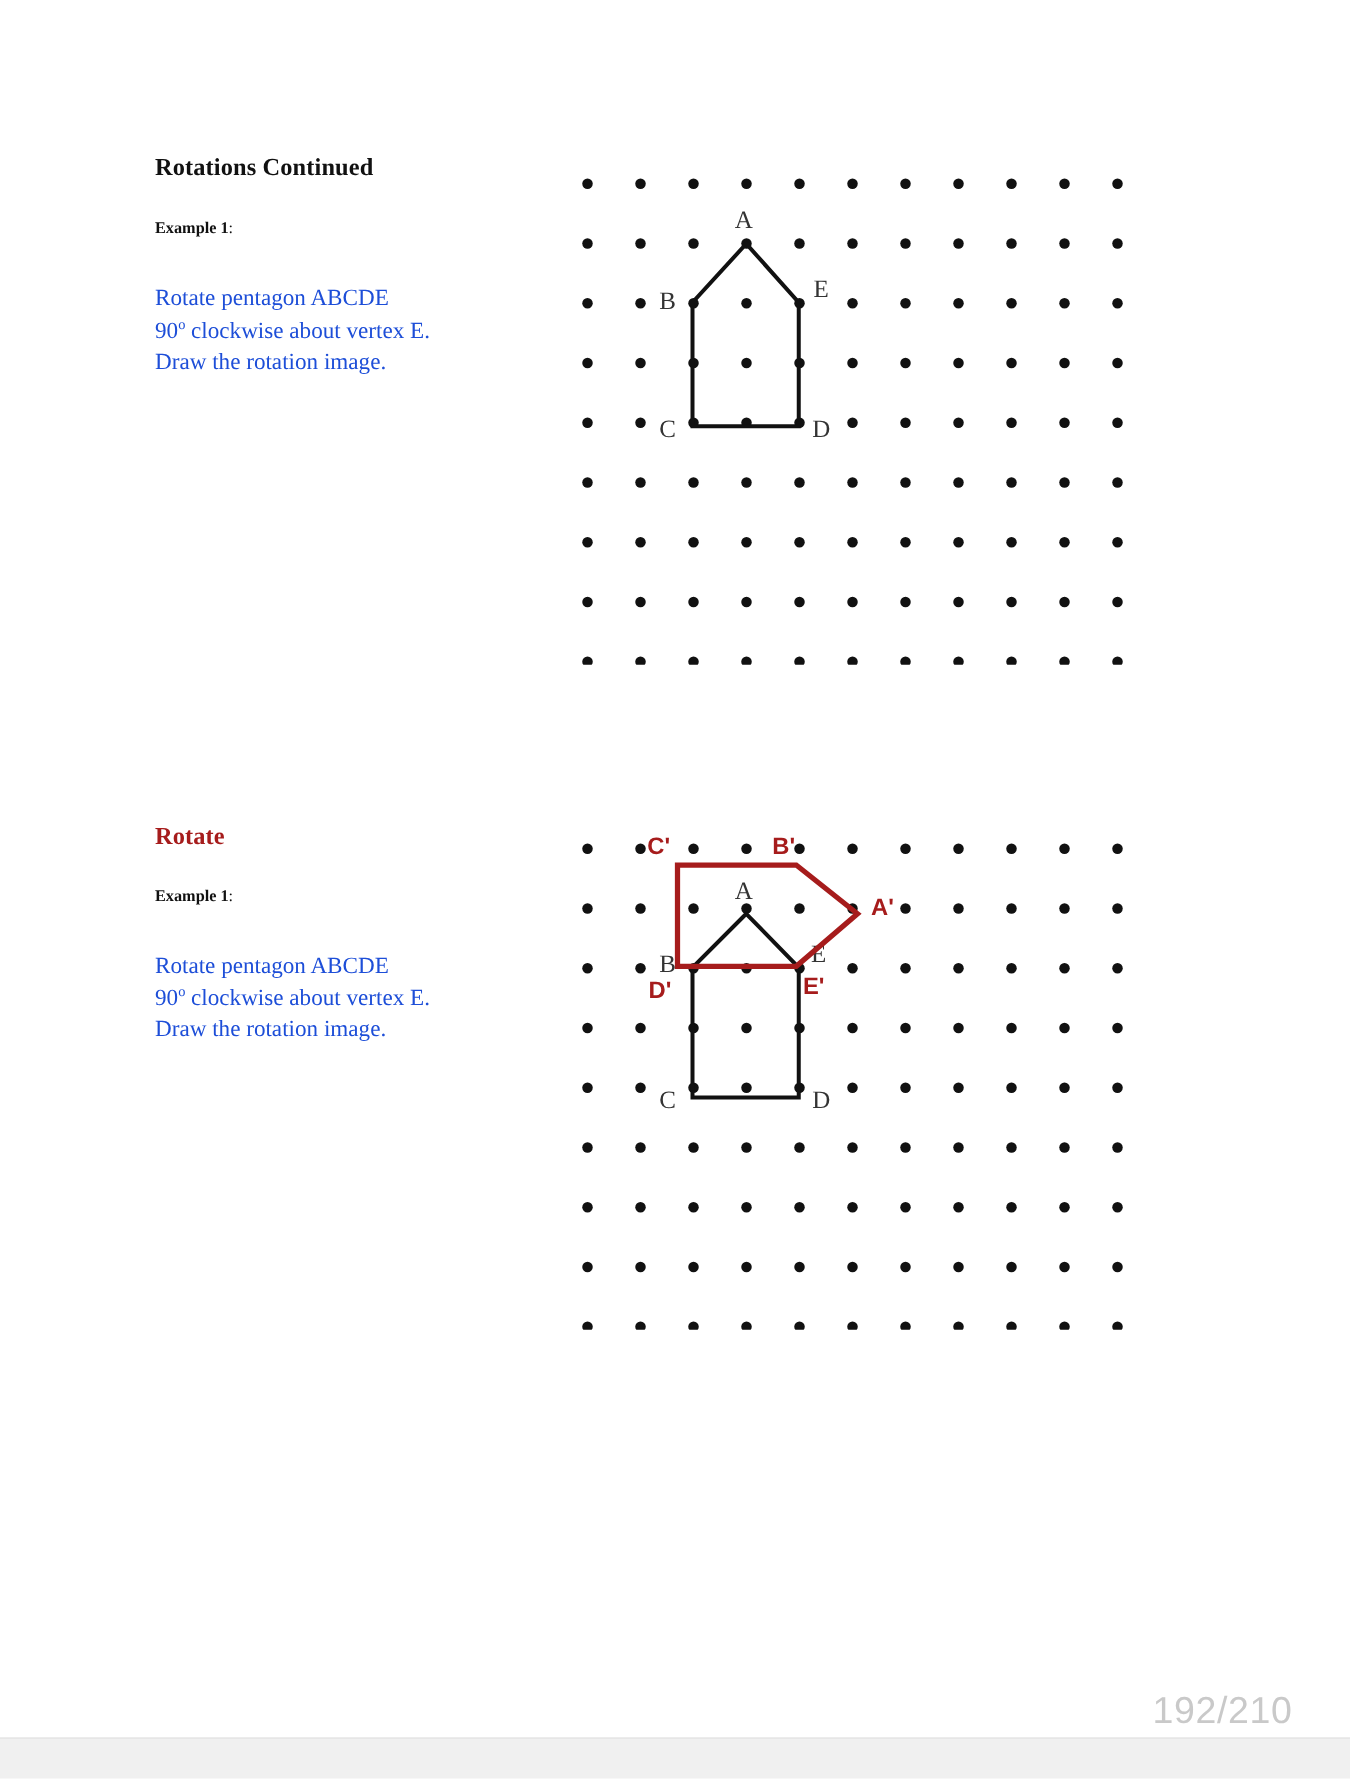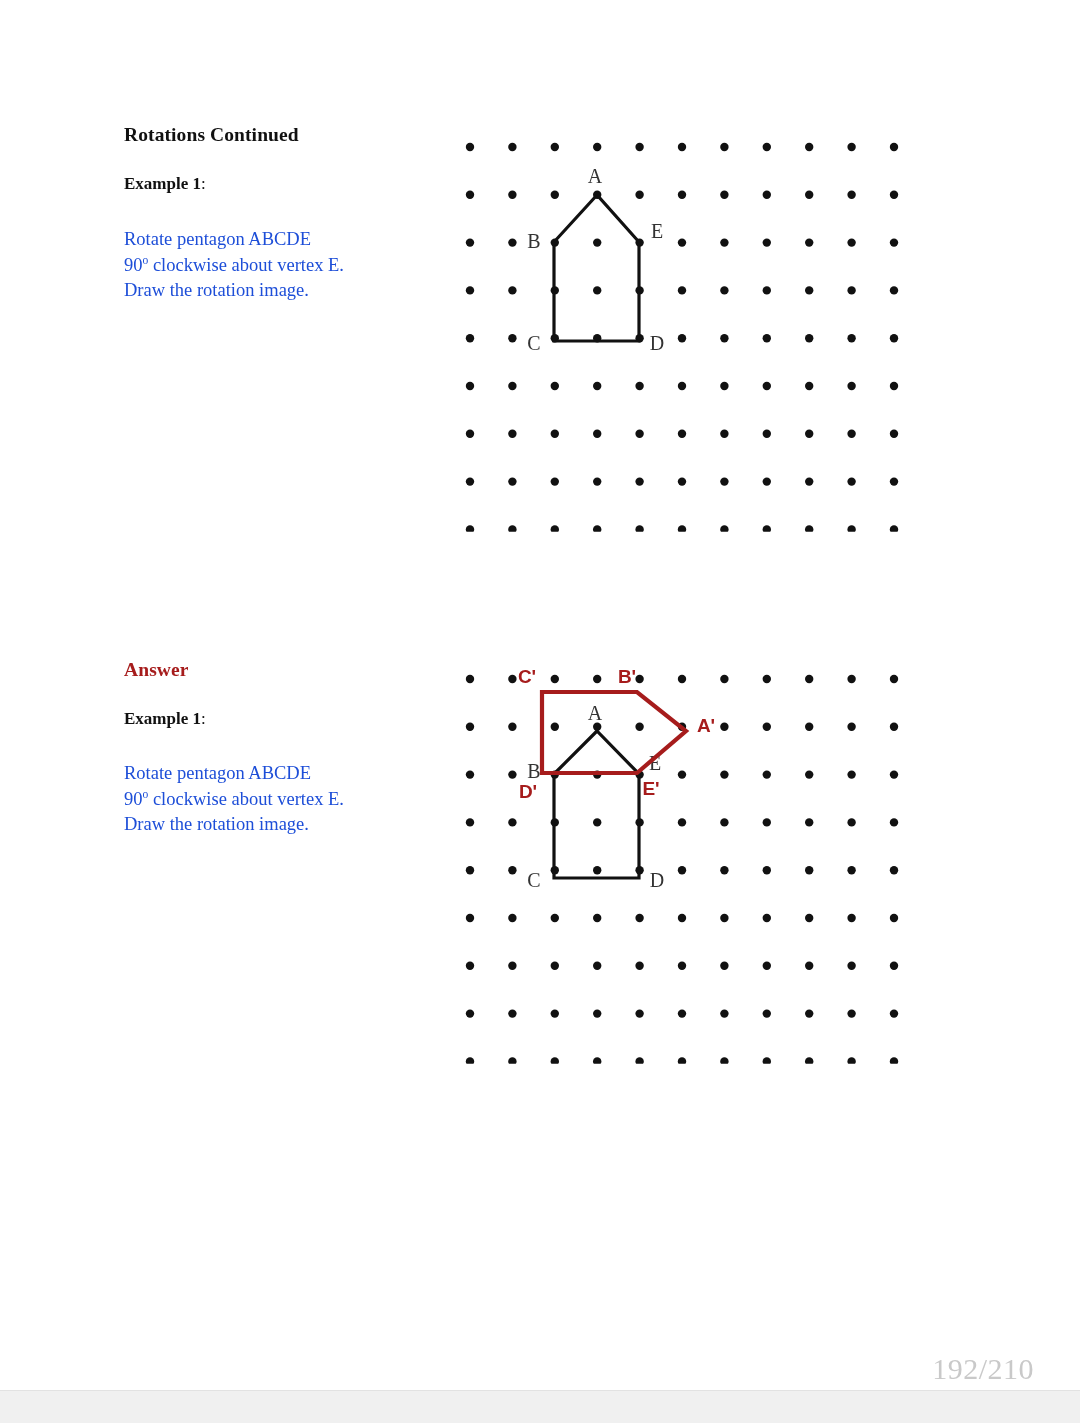--- a/index.html
+++ b/index.html
@@ -26,21 +26,21 @@
     font-family: "Liberation Serif", serif;
     font-weight: bold;
     font-size: 19.5px;
     color: #111111;
     letter-spacing: 0.1px;
     white-space: nowrap;
   }
   .heading.answer-heading { color: #a61c1c; }
   .example-line {
     font-family: "Liberation Serif", serif;
-    font-size: 17px;
+    font-size: 13px;
     color: #111111;
     white-space: nowrap;
   }
   .example-line .ex-bold { font-weight: bold; }
   .body-para {
     font-family: "Liberation Serif", serif;
     font-size: 18.5px;
     line-height: 25.5px;
     color: #1d4ed8;
   }
@@ -54,21 +54,21 @@
   .figure {
     position: absolute;
   }
   .figure svg { display: block; }
 
   
   #page-number {
     position: absolute;
     right: 46px;
     top: 1352px;
-    font-family: Liberation Serif, serif;
+    font-family: Liberation Sans, sans-serif;
     font-size: 30px;
     color: #c9c9c9;
     letter-spacing: 0.5px;
   }
   #footer-bar {
     position: absolute;
     left: 0;
     top: 1390px;
     width: 1080px;
     height: 33px;
@@ -92,21 +92,21 @@
 
   <div class="txt-block" style="top:227px;">
     <div class="body-para">
       <span>Rotate pentagon ABCDE</span><br>
       <span>90</span><sup>o</sup><span> clockwise about vertex E.</span><br>
       <span>Draw the rotation image.</span>
     </div>
   </div>
 
   <div class="txt-block" style="top:659px;">
-    <div class="heading answer-heading">Answer</div>
+    <div class="heading answer-heading">Rotate</div>
   </div>
 
   <div class="txt-block" style="top:709px;">
     <div class="example-line"><span class="ex-bold">Example 1</span><span>:</span></div>
   </div>
 
   <div class="txt-block" style="top:761px;">
     <div class="body-para">
       <span>Rotate pentagon ABCDE</span><br>
       <span>90</span><sup>o</sup><span> clockwise about vertex E.</span><br>

